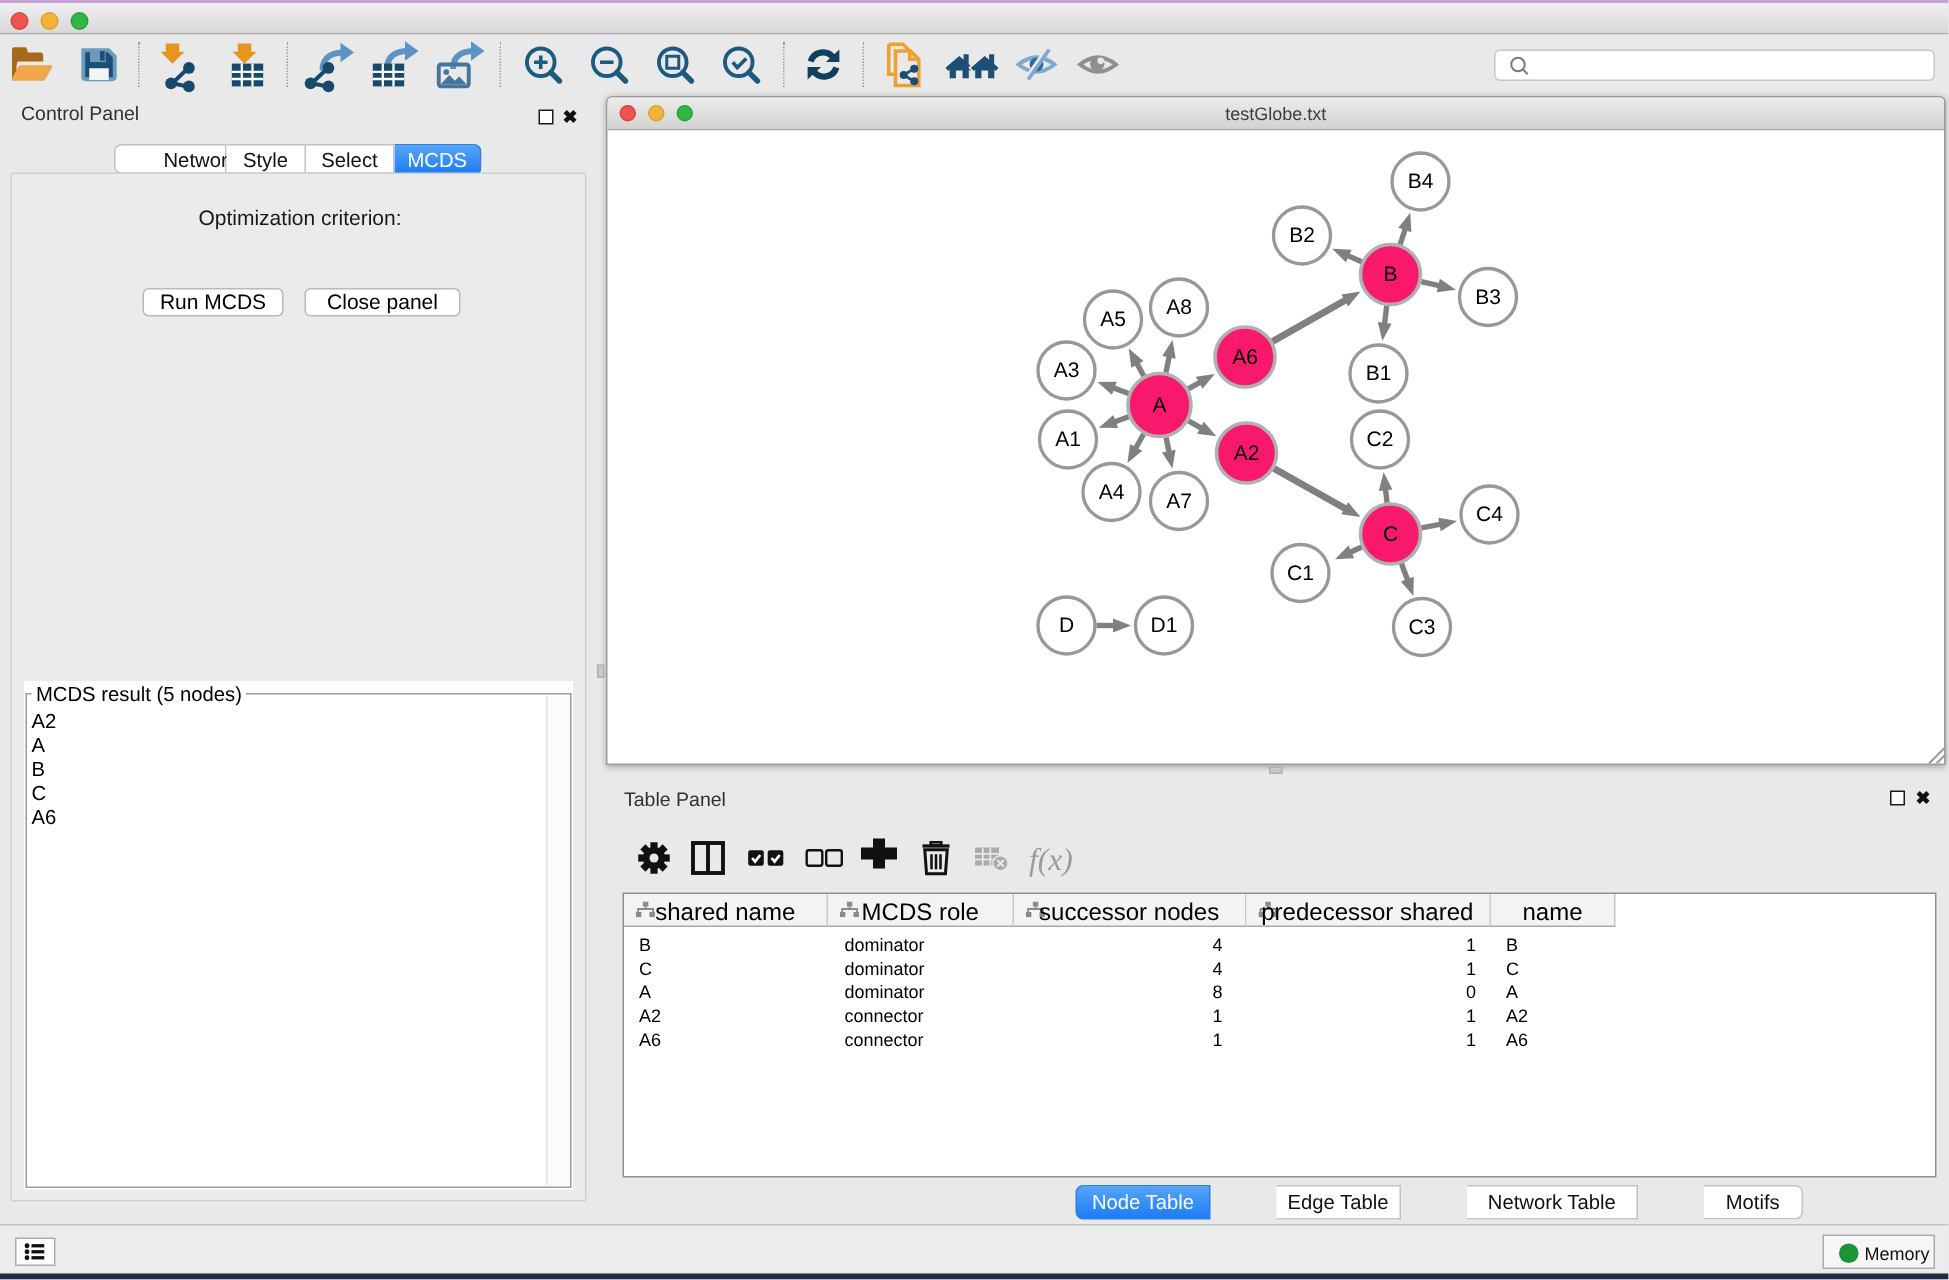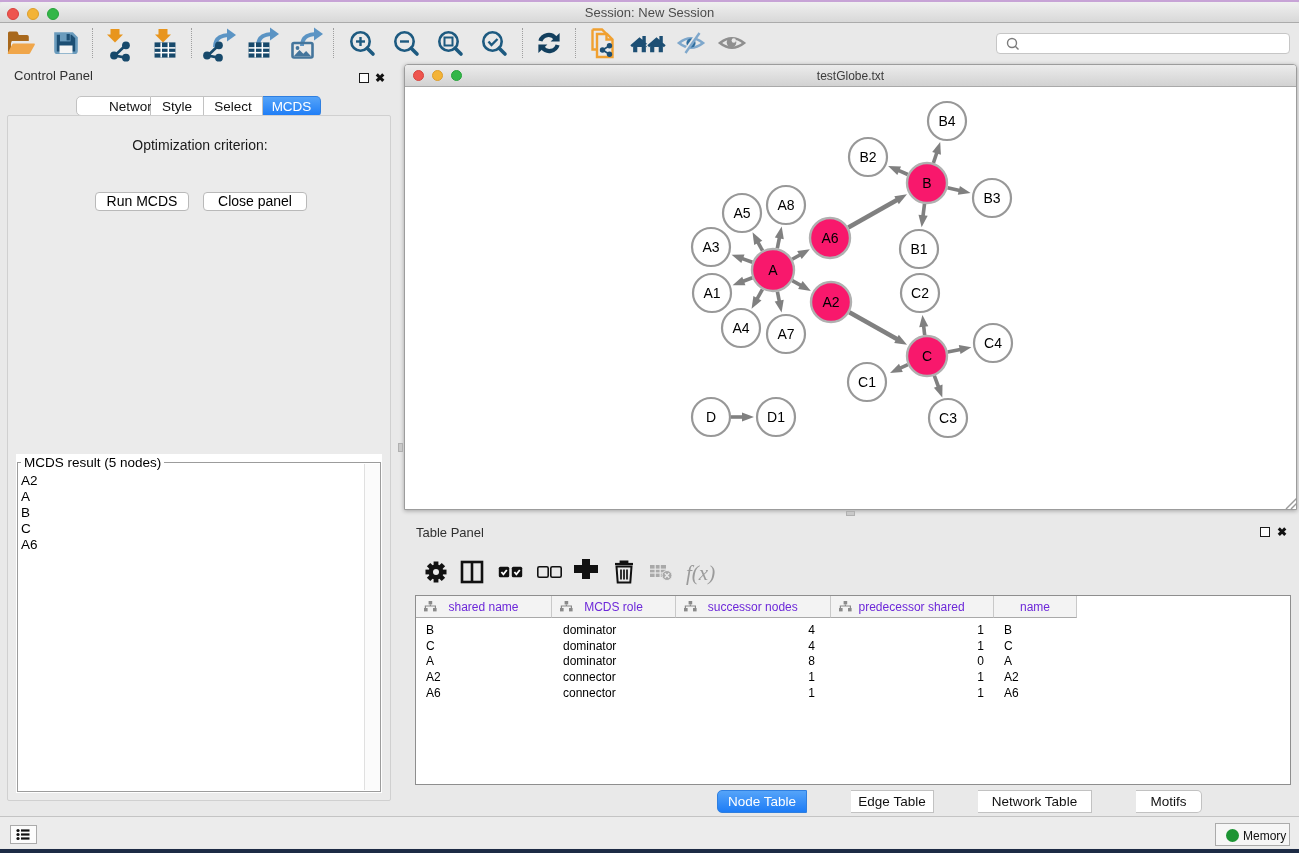--- a/index.html
+++ b/index.html
@@ -55,21 +55,21 @@
 #net-titlebar { position:absolute; left:0; top:0; width:100%; height:22px;
   background:linear-gradient(#ececec,#d2d2d2); border-bottom:1px solid #a9a9a9; border-radius:3px 3px 0 0; }
 #net-titlebar .title { position:absolute; left:0; right:0; top:4px; text-align:center;
   font-size:12px; color:#3c3c3c; }
 
 #tp-title { left:416px; top:525px; font-size:13px; color:#303030; }
 #tbl-toolbar { left:416px; top:556px; height:34px; }
 #tbl-frame { left:415px; top:595px; width:876px; height:190px; background:#fff;
   border:1px solid #8e8e8e; }
 .th { position:absolute; top:0; height:22px; background:#f3f3f3;
-  border-right:1px solid #c9c9c9; border-bottom:1px solid #a9a9a9; font-size:12px; color:#6d28d9; }
+  border-right:1px solid #c9c9c9; border-bottom:1px solid #a9a9a9; font-size:16px; color:#000000; }
 .th .txt { position:absolute; left:0; right:0; top:4px; text-align:center; }
 .td { position:absolute; font-size:12px; color:#000; }
 #bot-tabs { left:673px; top:790px; height:23px; display:flex; }
 .btab { height:23px; line-height:22px; font-size:13.5px; color:#111; background:#fff;
   border:1px solid #c2c2c2; border-left:none; text-align:center;margin-left:44px; }
 .btab.first { border-left:1px solid #c2c2c2; border-radius:5px 0 0 5px; }
 .btab.sel { background:linear-gradient(#55a4f9,#1d7cf6); color:#fff; border-color:#2f7fe0; }
 .btab.last { border-radius:0 5px 5px 0; }
 
 #statusbar { left:0; top:816px; width:1299px; height:32px; background:#ececec;
@@ -79,21 +79,20 @@
 #memory { position:absolute; left:1215px; top:6px; width:75px; height:23px; background:#f6f6f6;
   border:1px solid #ababab; font-size:12px; color:#111; }
 </style>
 </head>
 <body>
 <div class="abs" id="wall-top"></div>
 <div class="abs" id="titlebar">
   <div class="tl" style="left:7px;top:6px;width:12px;height:12px;background:#ee554e;border:1px solid #d8433e;"></div>
   <div class="tl" style="left:27px;top:6px;width:12px;height:12px;background:#f3b337;border:1px solid #dd9e2c;"></div>
   <div class="tl" style="left:47px;top:6px;width:12px;height:12px;background:#33b648;border:1px solid #28a33c;"></div>
-  <div class="title">Session: New Session</div>
 </div>
 <div class="abs" id="toolbar">
   <div id="tb-icons">
       <svg width="780" height="39" viewBox="0 0 780 39" style="position:absolute;left:0;top:0">
 <g>
 <path d="M8 9 q0 -1.5 1.5 -1.5 h7 q1.5 0 1.5 1.5 l0.8 2 h8.2 q1.8 0 1.8 1.8 V17 h-17 l-3.8 10 z" fill="#a8681c"></path>
 <path d="M8 9 h3 v19 l-3 1.5 z" fill="#a8681c"></path>
 <path d="M13.5 19.5 h20.5 q1.2 0 0.8 1.2 l-4.6 8.3 q-0.4 0.9 -1.5 0.9 H8.5 q-1.2 0 -0.7 -1.2 l4.4 -8.3 q0.4 -0.9 1.3 -0.9 z" fill="#f0a64a"></path>
 </g>
 <g>

